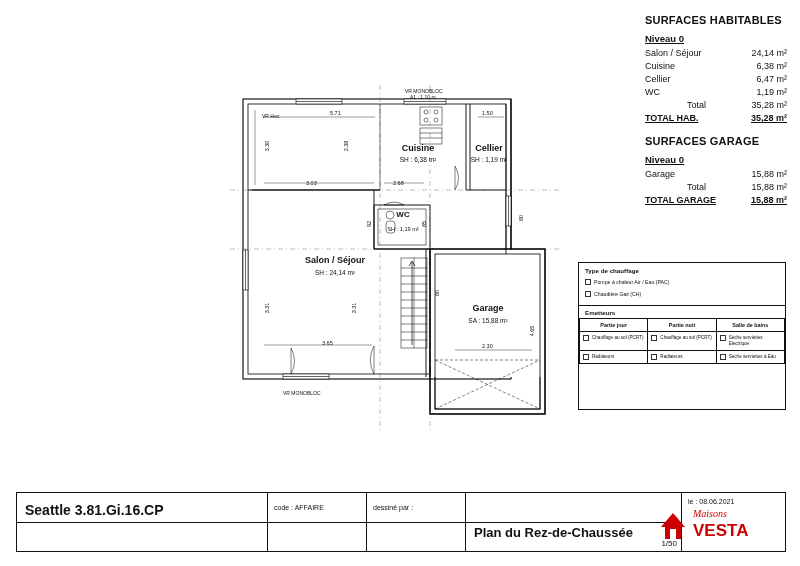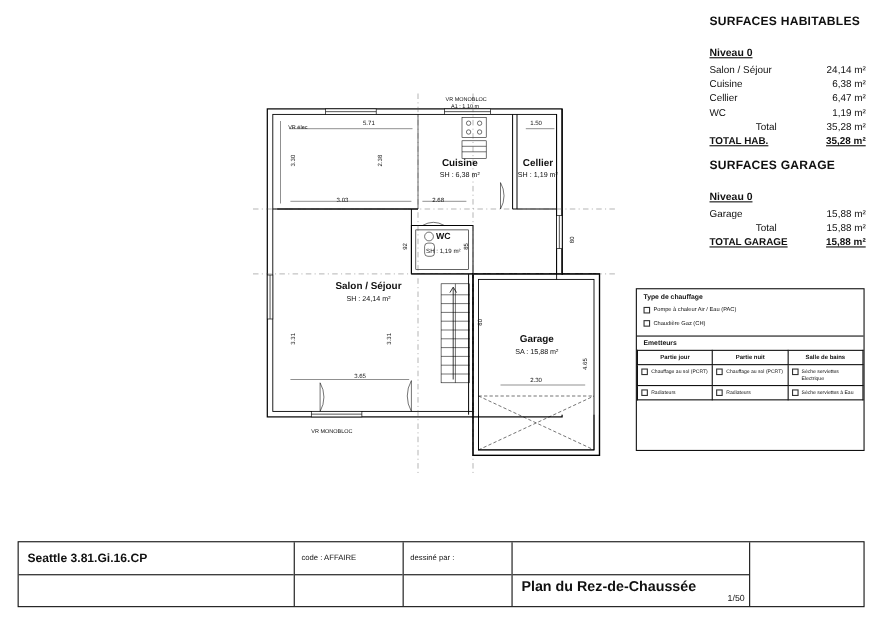--- a/index.html
+++ b/index.html
@@ -4,21 +4,21 @@
 <style>
   html,body{margin:0;padding:0;background:#ffffff;}
   body{width:800px;height:566px;position:relative;font-family:"Liberation Sans",sans-serif;color:#111;overflow:hidden;}
   .abs{position:absolute;}
   .plan-wrap{position:absolute;left:0;top:0;width:800px;height:566px;}
 
   
   .surfaces{position:absolute;left:645px;top:14px;width:142px;font-size:9px;}
   .surf-title{font-size:11px;font-weight:bold;letter-spacing:.2px;white-space:nowrap;}
   .surf-title.second{margin-top:10px;}
-  .niveau{font-size:9.5px;font-weight:bold;text-decoration:underline;margin-top:17px;margin-bottom:3px;}
+  .niveau{font-size:9.5px;font-weight:bold;text-decoration:underline;margin-top:7px;margin-bottom:3px;}
   .row{display:flex;justify-content:space-between;line-height:13px;font-size:9px;}
   .row .lbl{white-space:nowrap;}
   .row .val{white-space:nowrap;}
   .row.grand{font-weight:bold;}
   .row.grand .lbl{text-decoration:underline;}
   .row.grand .val{text-decoration:underline;}
   .row.sub .lbl{padding-left:42px;}
 
   
   .chauf{position:absolute;left:578px;top:262px;width:206px;height:146px;border:1px solid #111;font-size:5.2px;}
@@ -37,21 +37,21 @@
   
   .titleblock{position:absolute;left:16px;top:492px;width:768px;height:58px;border:1px solid #111;display:flex;}
   .tb-c{border-right:1px solid #111;position:relative;}
   .tb1{width:250px;}
   .tb2{width:98px;}
   .tb3{width:98px;}
   .tb4{width:215px;}
   .tb5{width:auto;flex:1;border-right:none;}
   .tb-split{position:absolute;left:0;right:0;top:50%;border-top:1px solid #111;}
   .tb-txt{position:absolute;font-size:8px;}
-  .tb-main{font-size:11px;font-weight:bold;}
+  .tb-main{font-size:14px;font-weight:bold;}
   .logo{position:absolute;right:8px;top:8px;width:120px;height:42px;}
 
   
   .lbl-room{font-size:9px;font-weight:bold;text-align:center;line-height:11px;}
   .lbl-sh{font-size:6.5px;text-align:center;line-height:9px;}
   .tiny{font-size:5px;}
   .dim{font-size:5.5px;}
   svg{display:block;}
 </style>
 </head>
@@ -341,13 +341,24 @@
   </div>
   <div class="tb-c tb3">
     <div class="tb-split"></div>
     <div class="tb-txt" style="left:6px;top:11px;font-size:7px;">dessiné par :</div>
   </div>
   <div class="tb-c tb4">
     <div class="tb-split"></div>
     <div class="tb-txt tb-main" style="left:8px;top:32px;font-size:13px;">Plan du Rez-de-Chaussée</div>
     <div class="tb-txt" style="right:4px;bottom:3px;font-size:8px;">1/50</div>
   </div>
+  <div class="tb-c tb5">
+    <div class="tb-txt" style="left:6px;top:5px;font-size:7px;">le : 08.06.2021</div>
+    <svg class="logo" viewBox="0 0 120 42">
+      <g fill="#cc0000">
+        <path d="M4 26 L16 12 L28 26 L24 26 L24 38 L8 38 L8 26 Z"></path>
+        <rect x="13" y="28" width="6" height="10" fill="#fff"></rect>
+      </g>
+      <text x="36" y="16" font-family="Liberation Serif, serif" font-size="10" fill="#cc0000" font-style="italic">Maisons</text>
+      <text x="36" y="35" font-family="Liberation Sans, sans-serif" font-size="17" font-weight="bold" fill="#cc0000">VESTA</text>
+    </svg>
+  </div>
 </div>
 
 </body></html>

